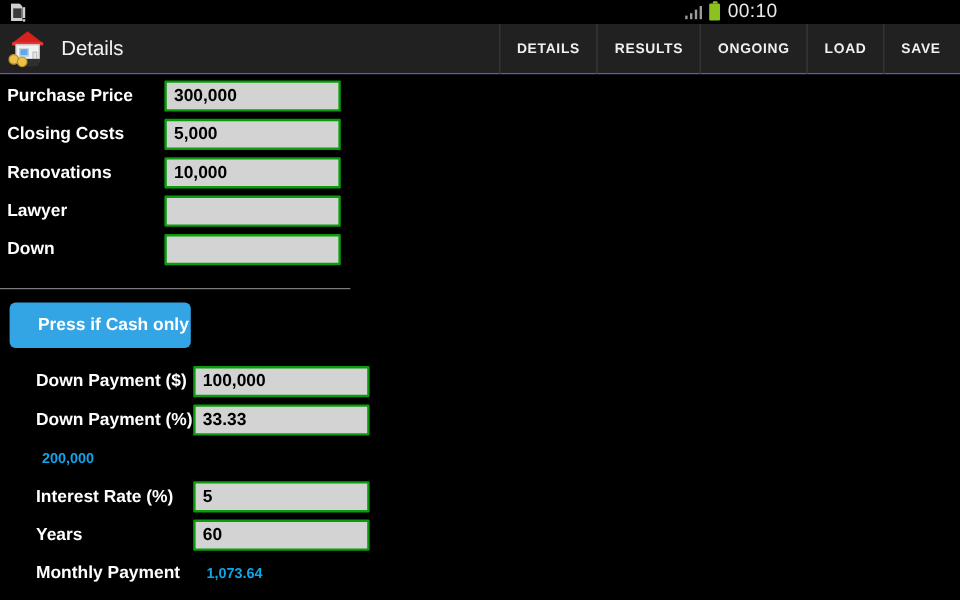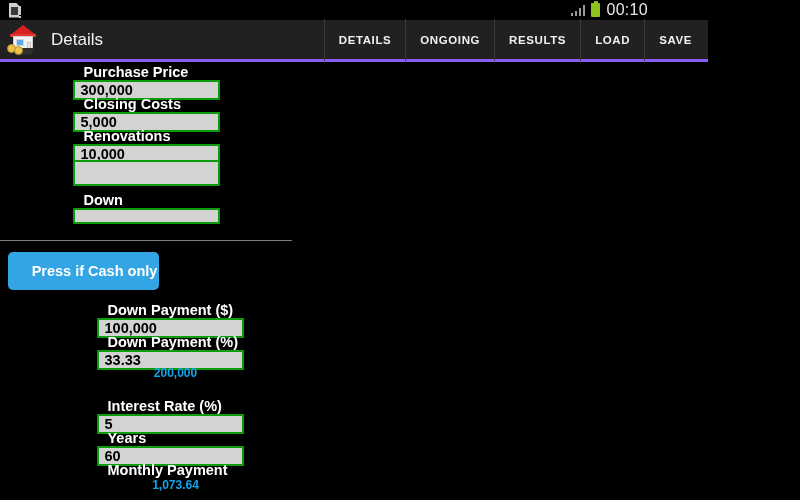--- a/index.html
+++ b/index.html
@@ -103,23 +103,23 @@
     color: #e9e9e9;
     font-size: 16px;
     letter-spacing: 0.3px;
     line-height: 20px;
   }
 
   
   #action-bar {
     position: absolute;
     left: 0; top: 20px;
-    width: 708px; height: 42px;
+    width: 800px; height: 42px;
     background: #212121;
-    border-bottom: 3px solid #8b5cf6;
+    border-bottom: 1px solid #8b5cf6;
     display: flex;
     align-items: center;
     box-sizing: border-box;
   }
   #app-branding {
     display: flex;
     align-items: center;
     padding-left: 6px;
   }
   
@@ -225,21 +225,20 @@
     left: 0; top: 62px;
     width: 292px;
     height: 438px;
     background: #000;
   }
   .row {
     position: relative;
     height: 32px;
     display: flex;
     align-items: center;
-    flex-direction: column;
   }
   .row .lbl {
     color: #ffffff;
     font-size: 14.5px;
     font-weight: bold;
     padding-left: 6px;
     width: 137px;
     box-sizing: border-box;
     white-space: nowrap;
   }
@@ -344,22 +343,22 @@
       <span class="win"></span>
       <span class="door"></span>
       <span class="cart"></span>
       <span class="c1"></span>
       <span class="c2"></span>
     </span>
     <span id="app-title">Details</span>
   </div>
   <div id="menu-items">
     <div class="menu-item">DETAILS</div>
+    <div class="menu-item">RESULTS</div>
     <div class="menu-item">ONGOING</div>
-    <div class="menu-item">RESULTS</div>
     <div class="menu-item">LOAD</div>
     <div class="menu-item">SAVE</div>
   </div>
 </div>
 
 <div id="content-area"></div>
 
 <div id="form-panel">
 
   <div id="rows-upper">
@@ -369,20 +368,21 @@
     </div>
     <div class="row">
       <span class="lbl">Closing Costs</span>
       <span class="field">5,000</span>
     </div>
     <div class="row">
       <span class="lbl">Renovations</span>
       <span class="field">10,000</span>
     </div>
     <div class="row">
+      <span class="lbl">Lawyer</span>
       <span class="field"></span>
     </div>
     <div class="row">
       <span class="lbl">Down</span>
       <span class="field"></span>
     </div>
   </div>
 
   <div id="divider"></div>
 

